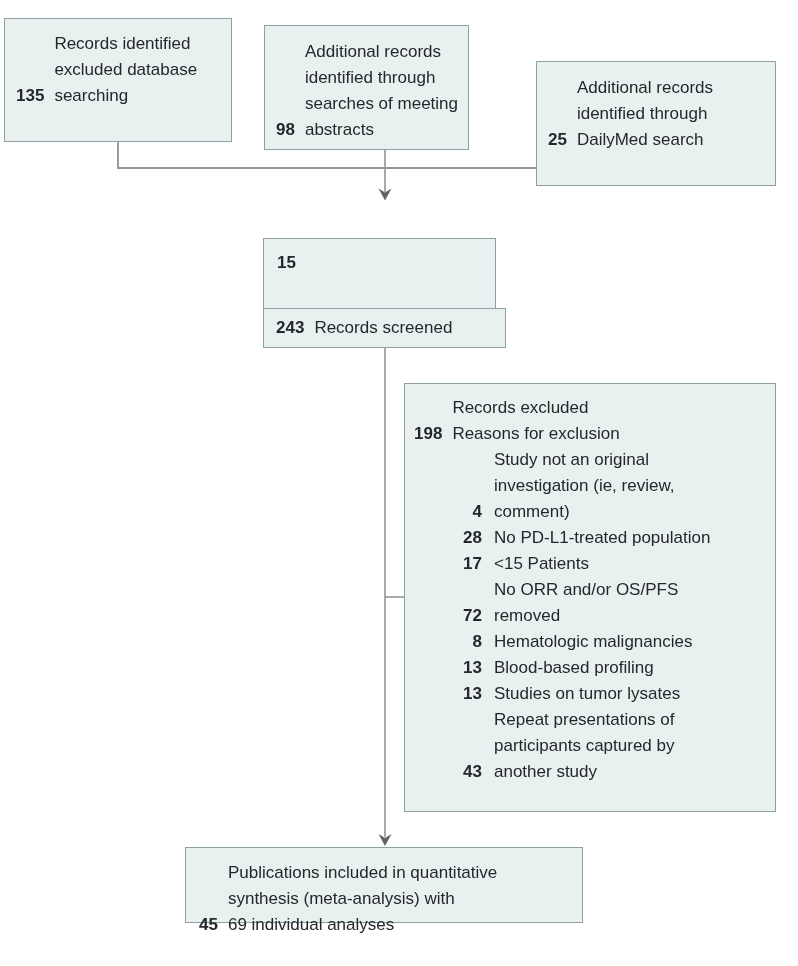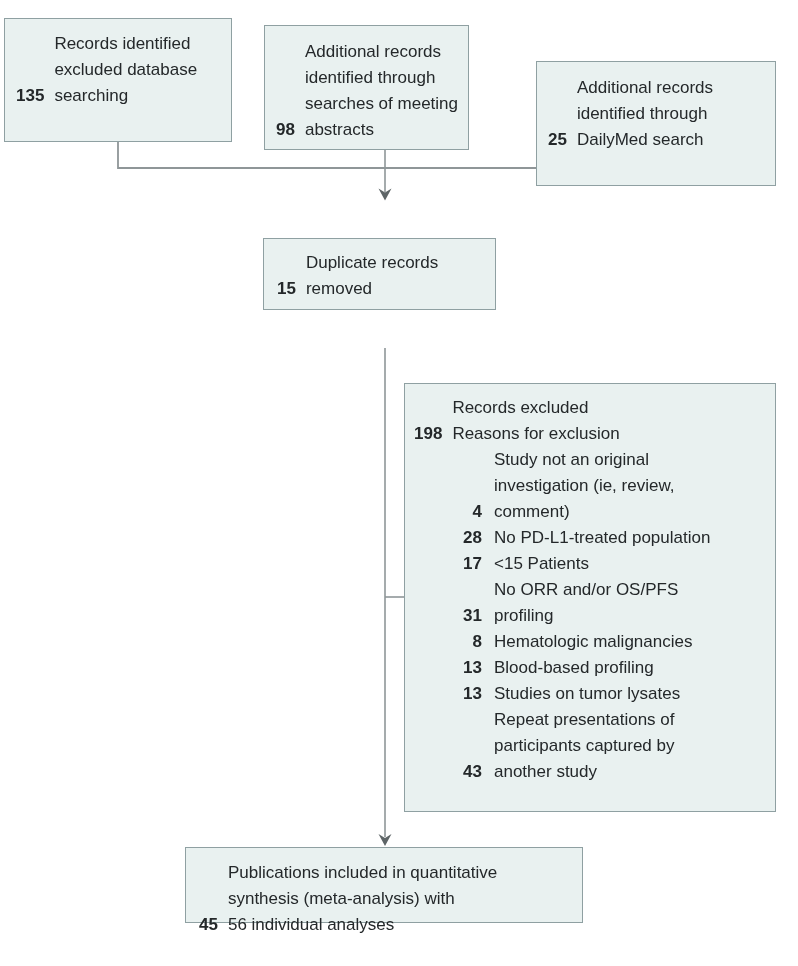--- a/index.html
+++ b/index.html
@@ -86,25 +86,29 @@
       <span class="num">25</span>
       <span class="txt">Additional records
 identified through
 DailyMed search</span>
     </div>
   </div>
 
   <div class="box" id="box-duplicates">
     <div class="row">
       <span class="num">15</span>
-      <span class="txt">Duplicate records
-removed</span>
     </div>
   </div>
 
+  <div class="box" id="box-screened">
+    <div class="row">
+      <span class="num">243</span>
+      <span class="txt">Records screened</span>
+    </div>
+  </div>
 
   <div class="box" id="box-excluded">
     <div class="row">
       <span class="num">198</span>
       <span class="txt">Records excluded
 Reasons for exclusion</span>
     </div>
     <div class="reasons">
       <div class="row reason-row">
         <span class="num">4</span>
@@ -114,23 +118,23 @@
       </div>
       <div class="row reason-row">
         <span class="num">28</span>
         <span class="txt">No PD-L1-treated population</span>
       </div>
       <div class="row reason-row">
         <span class="num">17</span>
         <span class="txt">&lt;15 Patients</span>
       </div>
       <div class="row reason-row">
-        <span class="num">31</span>
+        <span class="num">72</span>
         <span class="txt">No ORR and/or OS/PFS
-profiling</span>
+removed</span>
       </div>
       <div class="row reason-row">
         <span class="num">8</span>
         <span class="txt">Hematologic malignancies</span>
       </div>
       <div class="row reason-row">
         <span class="num">13</span>
         <span class="txt">Blood-based profiling</span>
       </div>
       <div class="row reason-row">
@@ -144,17 +148,17 @@
 another study</span>
       </div>
     </div>
   </div>
 
   <div class="box" id="box-included">
     <div class="row">
       <span class="num">45</span>
       <span class="txt">Publications included in quantitative
 synthesis (meta-analysis) with
-56 individual analyses</span>
+69 individual analyses</span>
     </div>
   </div>
 
 </div>
 
 </body></html>

